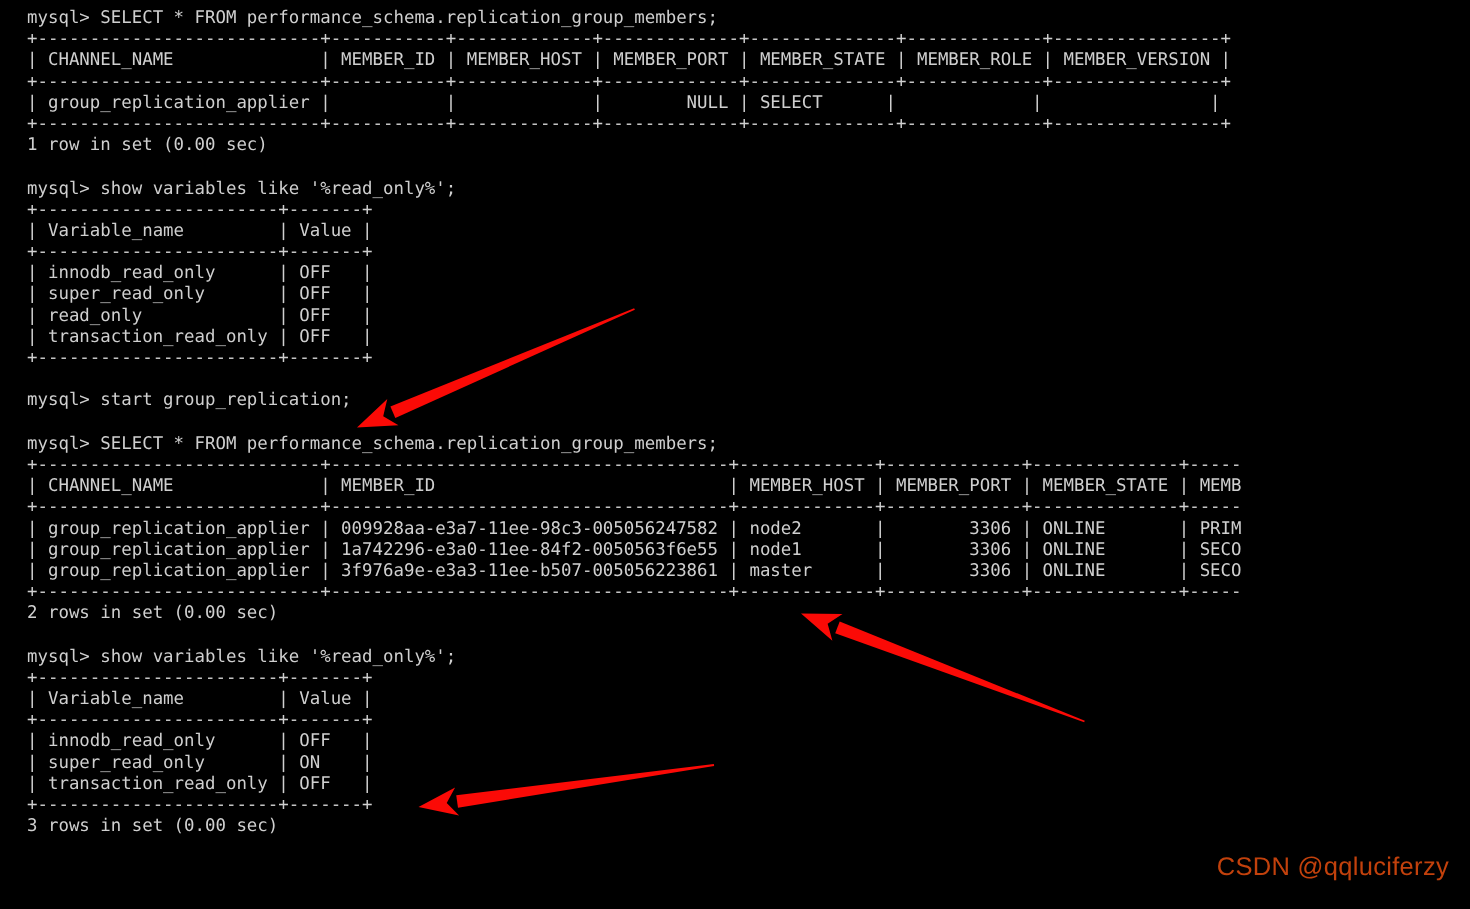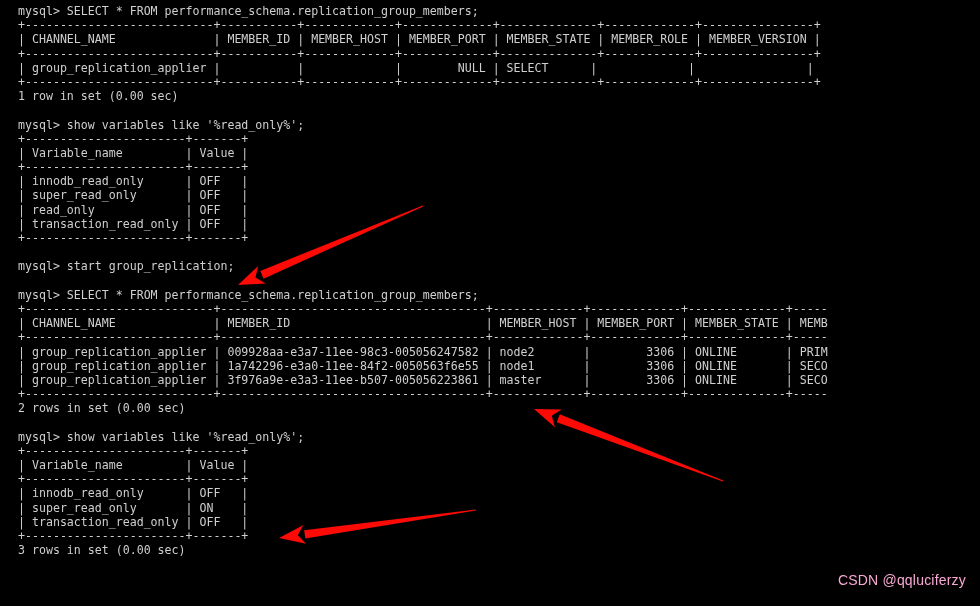--- a/index.html
+++ b/index.html
@@ -45,23 +45,23 @@
     left: 0;
     top: 0;
     width: 980px;
     height: 606px;
     pointer-events: none;
   }
   .watermark {
     position: absolute;
     right: 14px;
     bottom: 18px;
-    color: #f9a8d4;
+    color: #c2410c;
     font-family: "Liberation Sans", sans-serif;
-    font-size: 14px;
+    font-size: 17px;
     letter-spacing: 0.2px;
     white-space: pre;
   }
 </style>
 </head>
 <body>
 
 <div id="terminal">
     <div class="line">mysql&gt; SELECT * FROM performance_schema.replication_group_members;</div>
     <div class="line">+---------------------------+-----------+-------------+-------------+--------------+-------------+----------------+</div>

